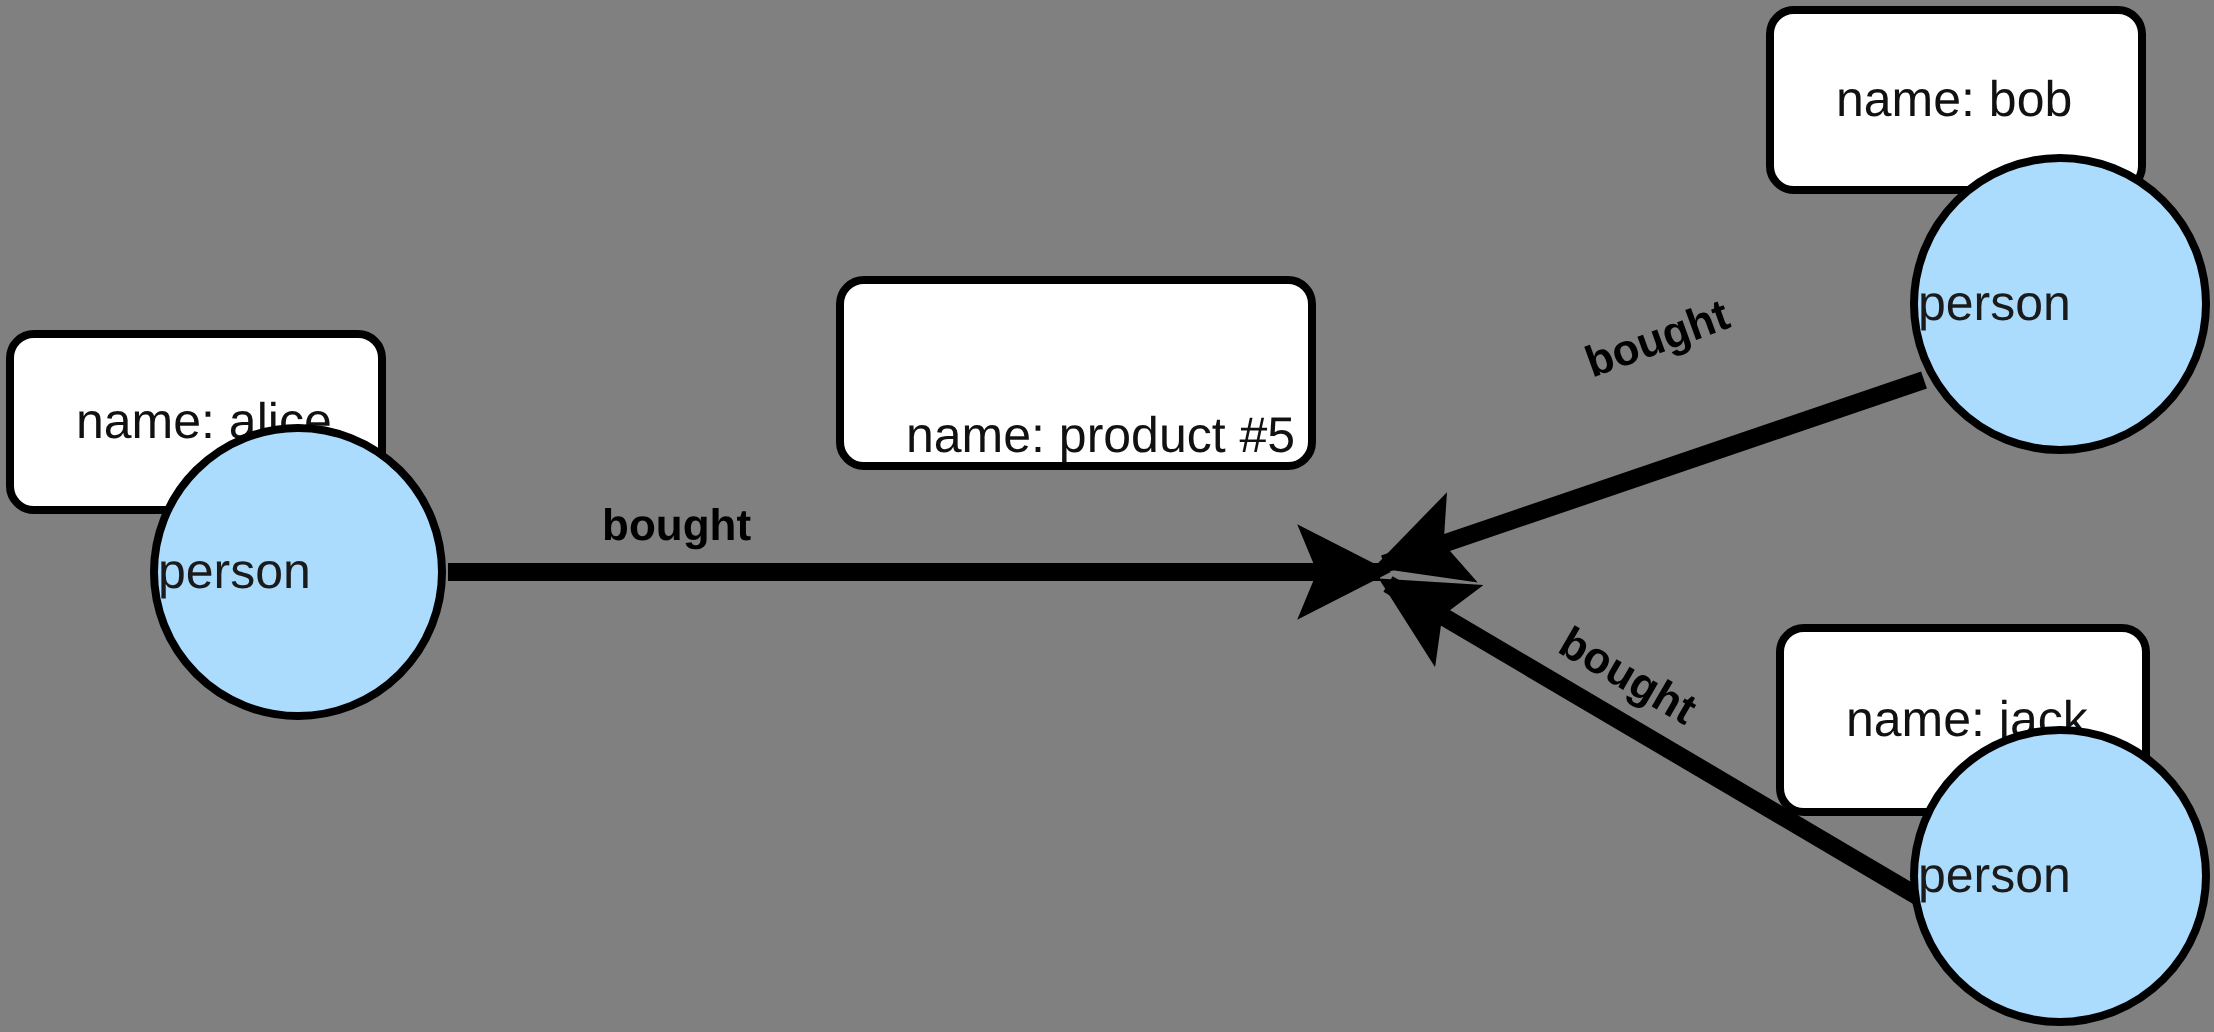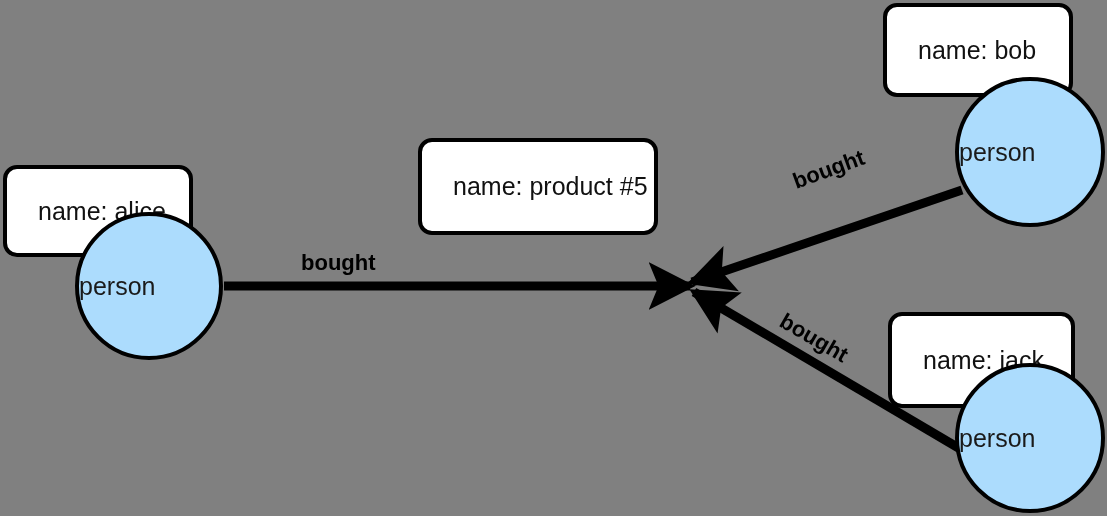--- a/index.html
+++ b/index.html
@@ -75,21 +75,21 @@
       </marker>
     </defs>
     <line id="edge-0" stroke="#000000" stroke-width="9" marker-end="url(#arrowhead)" x1="224" y1="286" x2="690" y2="286"></line>
     <line id="edge-1" stroke="#000000" stroke-width="9" marker-end="url(#arrowhead)" x1="962" y1="190" x2="692" y2="282"></line>
     <line id="edge-2" stroke="#000000" stroke-width="9" marker-end="url(#arrowhead)" x1="962" y1="450" x2="694" y2="292"></line>
   </svg>
 
   <div class="tooltip" id="tip-0" style="left: 3px; top: 138px; width: 190px; height: 92px; background: rgb(255, 255, 255); margin-top: 27px;">
     <span class="tooltip-text">name: alice</span>
   </div>
-  <div class="tooltip" id="tip-1" style="left: 418px; top: 138px; width: 240px; height: 97px; background: rgb(255, 255, 255);">
+  <div class="tooltip" id="tip-1" style="left: 418px; top: 138px; width: 240px; height: 97px; background: rgb(255, 255, 255); align-items: flex-end;">
     <span class="tooltip-text">name: product #5</span>
   </div>
   <div class="tooltip" id="tip-2" style="left: 883px; top: 3px; width: 190px; height: 94px; background: rgb(255, 255, 255);">
     <span class="tooltip-text">name: bob</span>
   </div>
   <div class="tooltip" id="tip-3" style="left: 888px; top: 292px; width: 187px; height: 96px; background: rgb(255, 255, 255); margin-top: 20px;">
     <span class="tooltip-text">name: jack</span>
   </div>
 
   <div class="node" id="node-0" style="left: 75px; top: 212px; width: 148px; height: 148px; background: rgb(172, 220, 253); border-color: rgb(0, 0, 0);">

